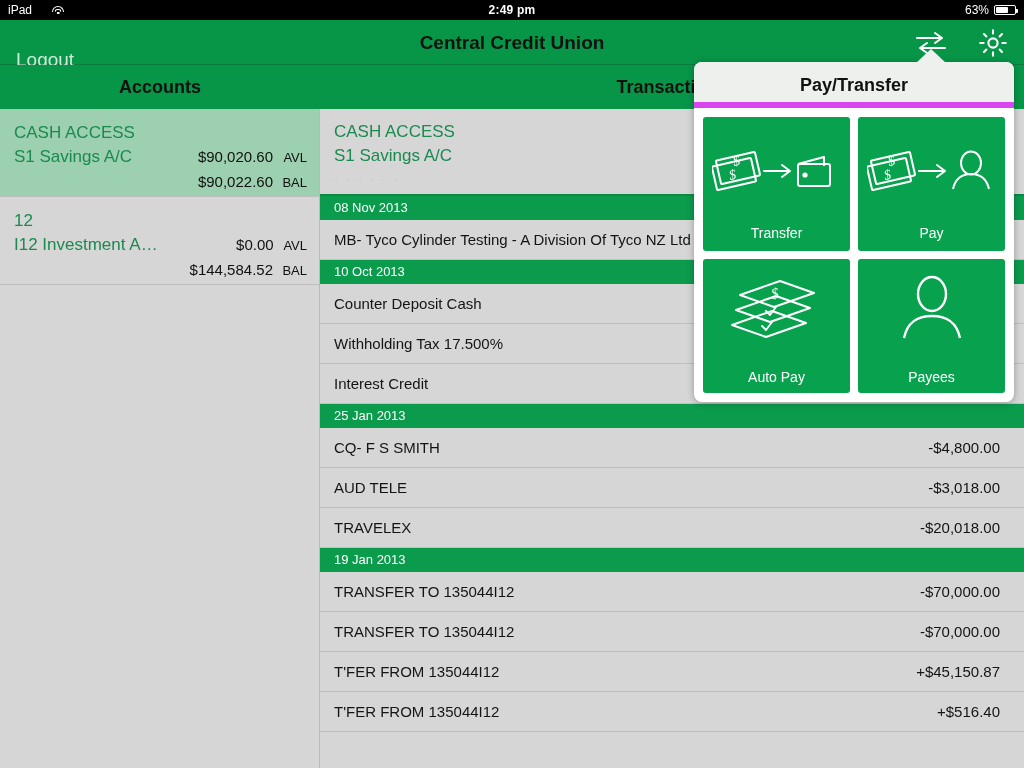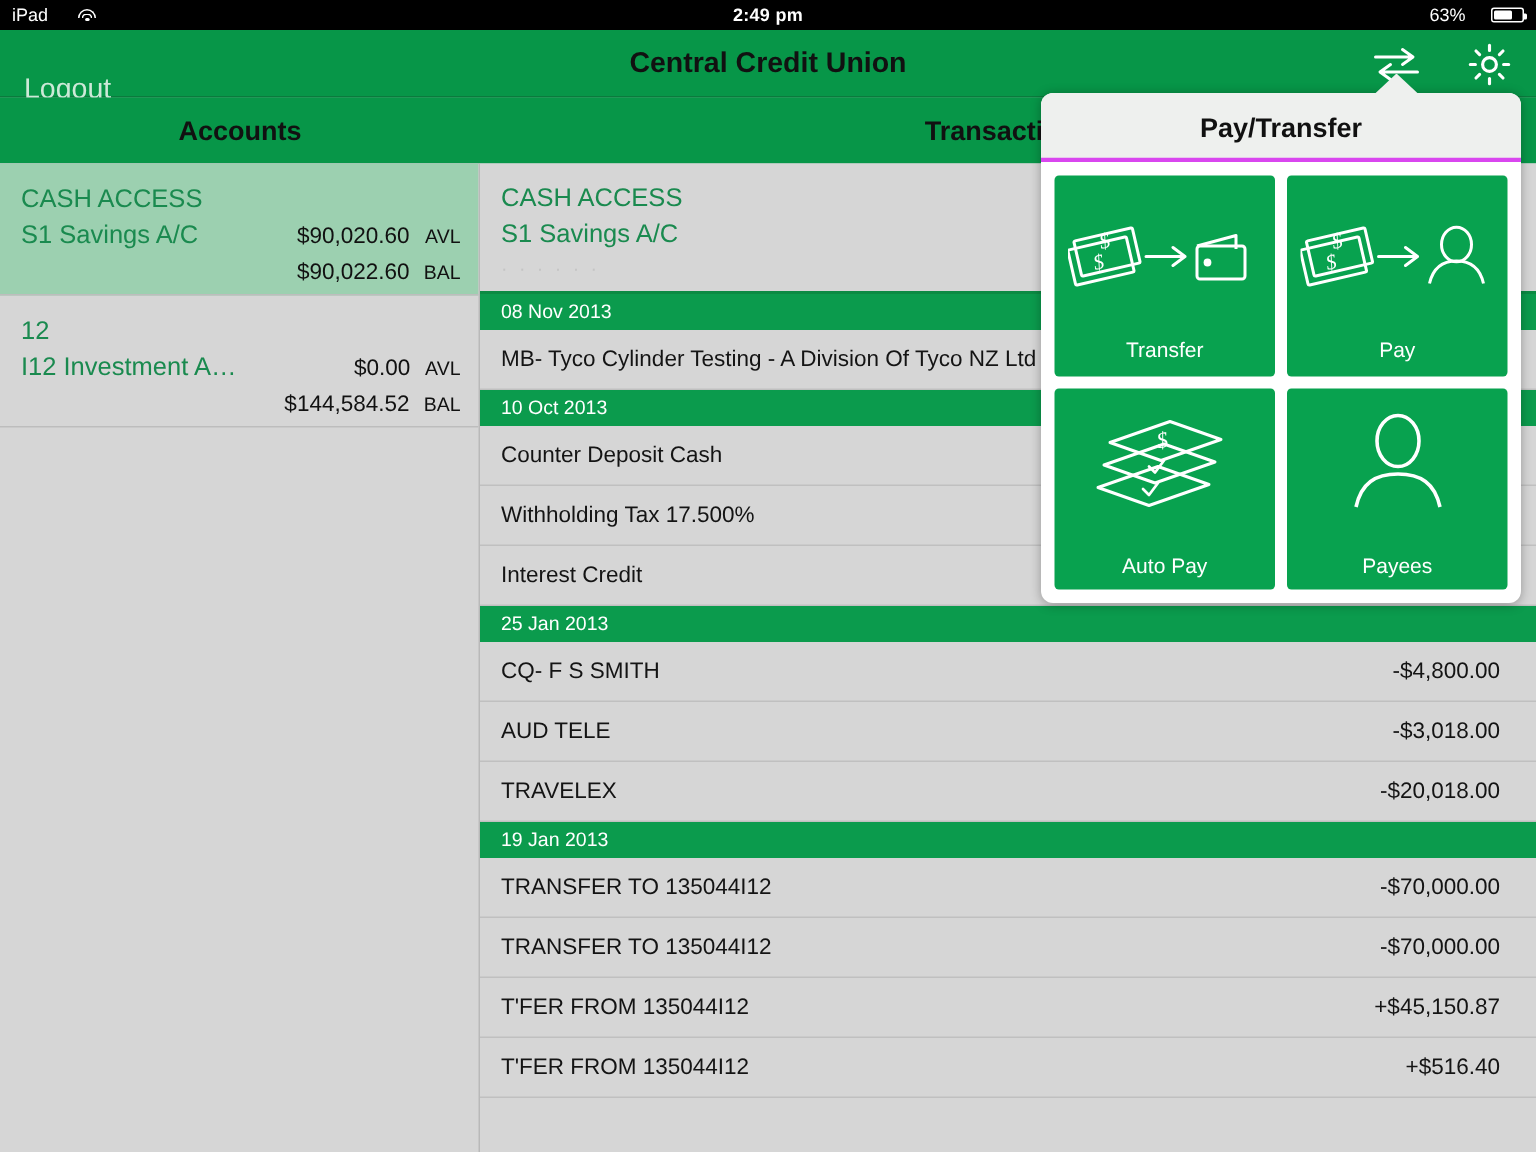--- a/index.html
+++ b/index.html
@@ -11,21 +11,21 @@
   #app{ position:relative; width:1024px; height:768px; overflow:hidden; }
 
   
   .statusbar{
     position:absolute; top:0; left:0; width:1024px; height:20px;
     background:#000; color:#fff; font-size:12px;
     display:flex; align-items:center;
   }
   .sb-left{ position:absolute; left:8px; display:flex; align-items:center; gap:20px; }
   .sb-center{ width:100%; text-align:center; font-weight:bold; letter-spacing:0.2px; }
-  .sb-right{ position:absolute; right:8px; display:flex; align-items:center; gap:17px; }
+  .sb-right{ position:absolute; right:8px; display:flex; align-items:center; gap:5px; }
   .wifi-icon{ display:inline-block; width:12px; height:10px; position:relative; }
   .wifi-icon i{ position:absolute; left:50%; transform:translateX(-50%);
     border:1.3px solid #fff; border-bottom:none; border-radius:50% 50% 0 0 / 100% 100% 0 0; }
   .wifi-icon i:nth-child(1){ width:12px; height:6px; top:1px; }
   .wifi-icon i:nth-child(2){ width:7px; height:3.5px; top:3.5px; }
   .wifi-icon i:nth-child(3){ width:2.5px; height:2.5px; top:6.5px; background:#fff; border-radius:50%; border:none; }
   .batt{ display:inline-block; width:22px; height:10px; border:1.2px solid #fff;
     border-radius:2px; position:relative; }
   .batt:after{ content:""; position:absolute; right:-3.4px; top:2.6px; width:2px; height:4px;
     background:#fff; border-radius:0 1px 1px 0; }
@@ -118,21 +118,21 @@
     overflow:visible; z-index:30;
   }
   .pop-notch{
     position:absolute; top:-13px; left:222px; width:30px; height:14px;
     background:#eef0ee;
     clip-path:polygon(50% 0%, 100% 100%, 0% 100%);
   }
   .pop-title{
     height:46px; line-height:46px; text-align:center; background:#eef0ee;
     color:#111; font-size:18px; font-weight:bold;
-    border-radius:8px 8px 0 0; border-bottom:3px solid #d946ef;
+    border-radius:8px 8px 0 0; border-bottom:6px solid #d946ef;
   }
   .pop-grid{
     padding:9px; display:grid; grid-template-columns:1fr 1fr;
     grid-template-rows:1fr 1fr; gap:8px; height:294px;
   }
   .pop-tile{
     background:#08a24f; border-radius:3px; position:relative;
     display:flex; flex-direction:column; align-items:center; justify-content:center;
   }
   .pop-tile .tile-ico{ height:86px; display:flex; align-items:center; justify-content:center; }

